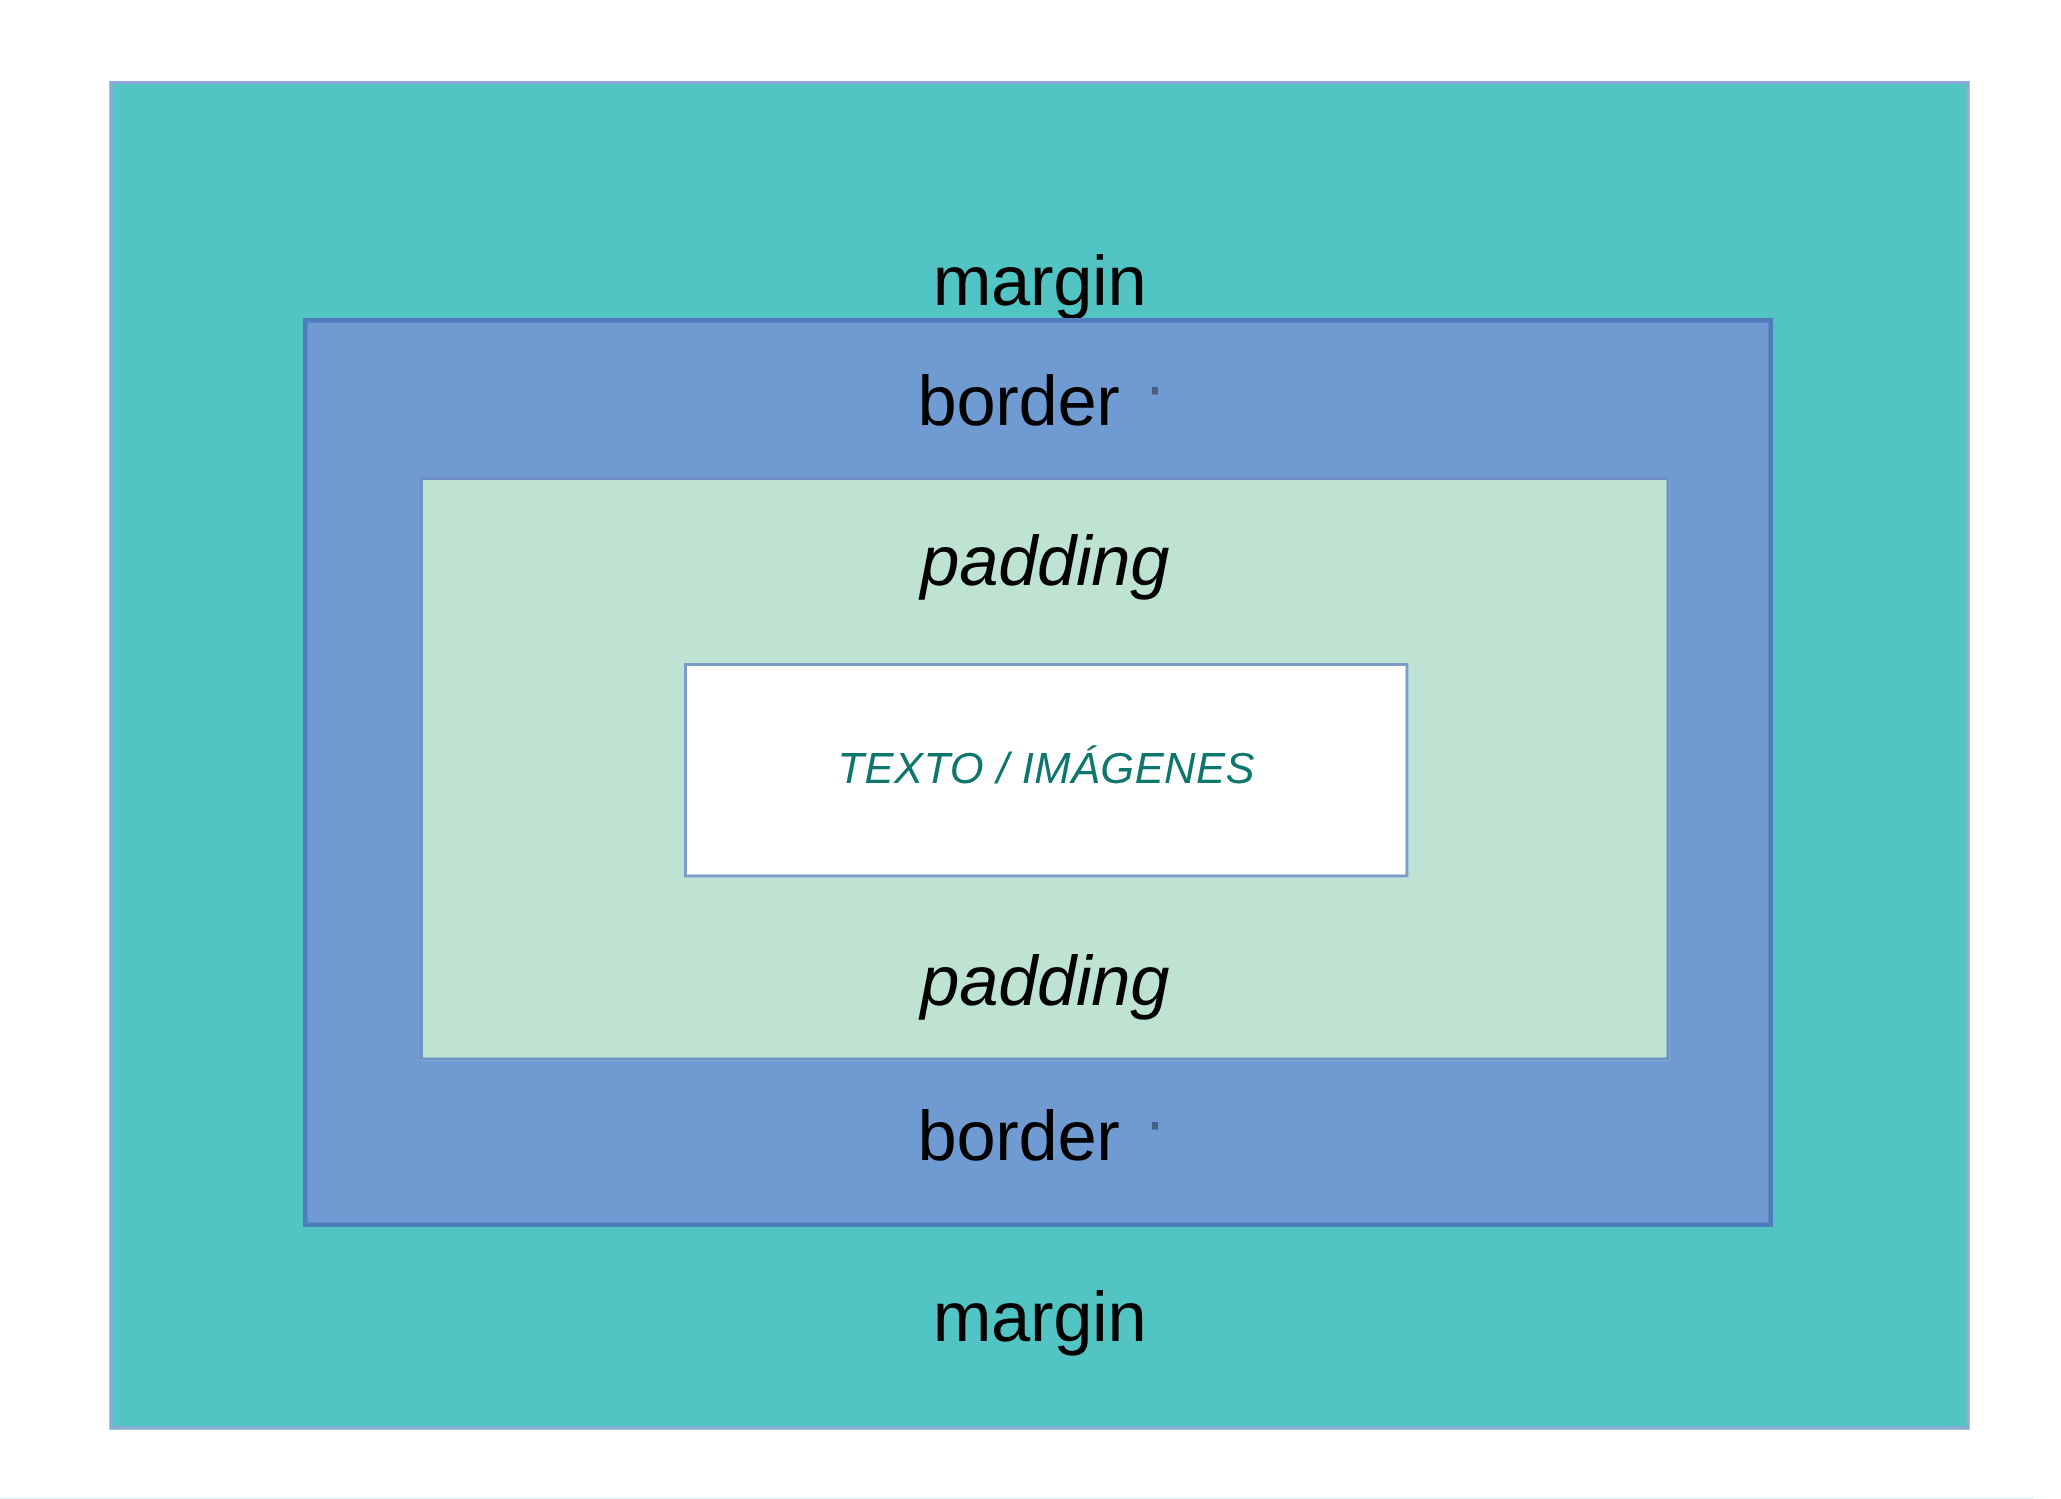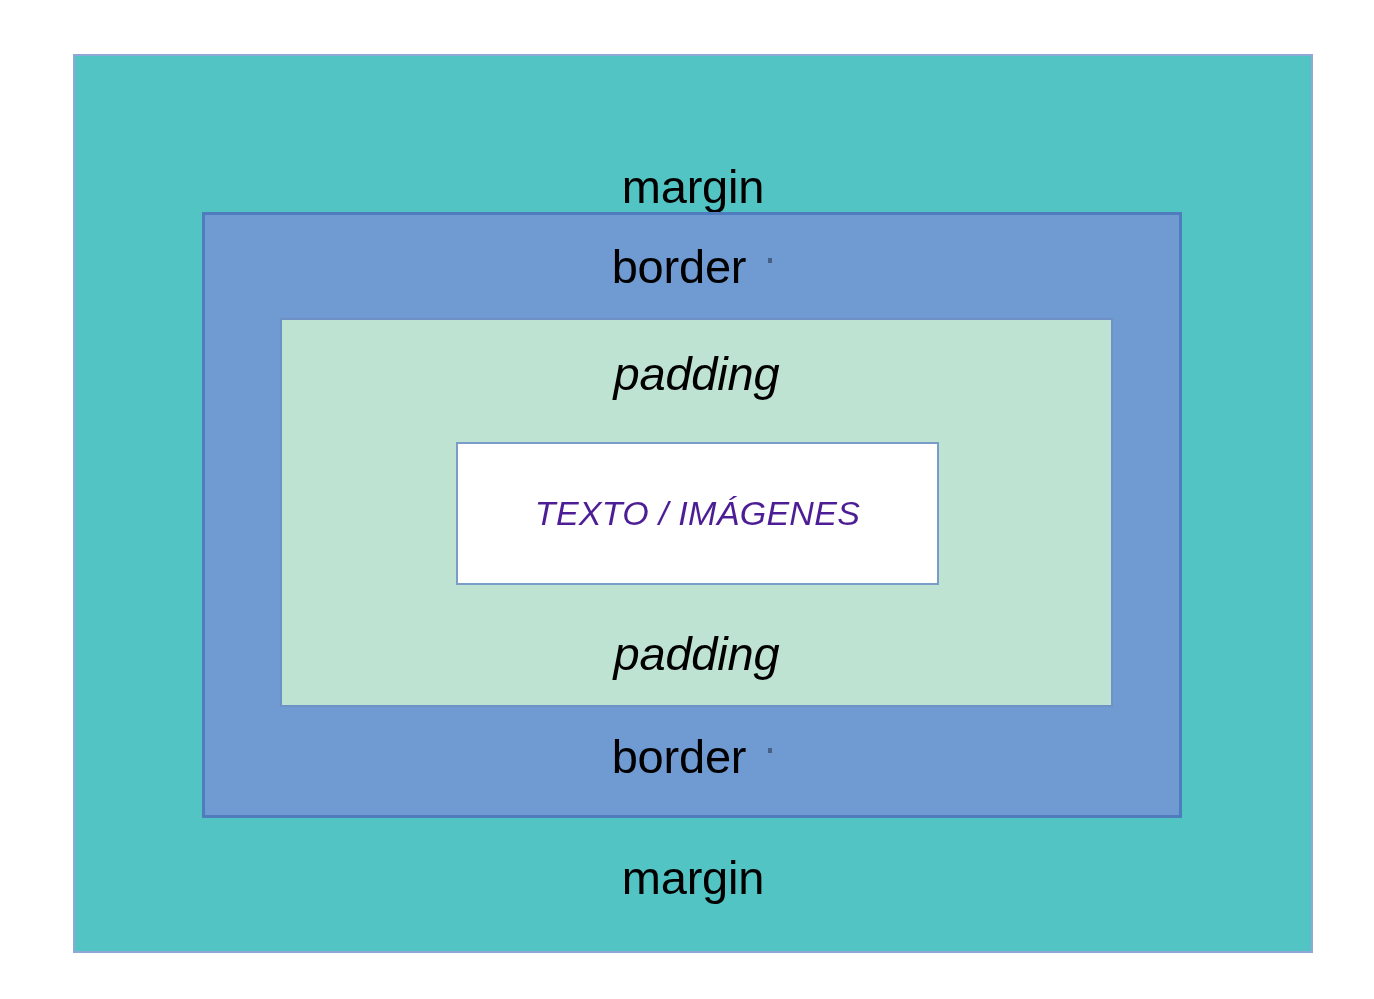--- a/index.html
+++ b/index.html
@@ -131,22 +131,22 @@
     right: 0;
     top: 30px;    
   }
   .label-padding-bottom {
     left: 0;
     right: 0;
     top: 310px;   
   }
 
   .content-text {
-    font-size: 34px;
-    color: #4c1d95;
+    font-size: 29px;
+    color: #0f766e;
     letter-spacing: 0.3px;
     white-space: nowrap;
   }
 </style>
 </head>
 <body>
 
 <div id="canvas">
 
   <div class="margin-box">

